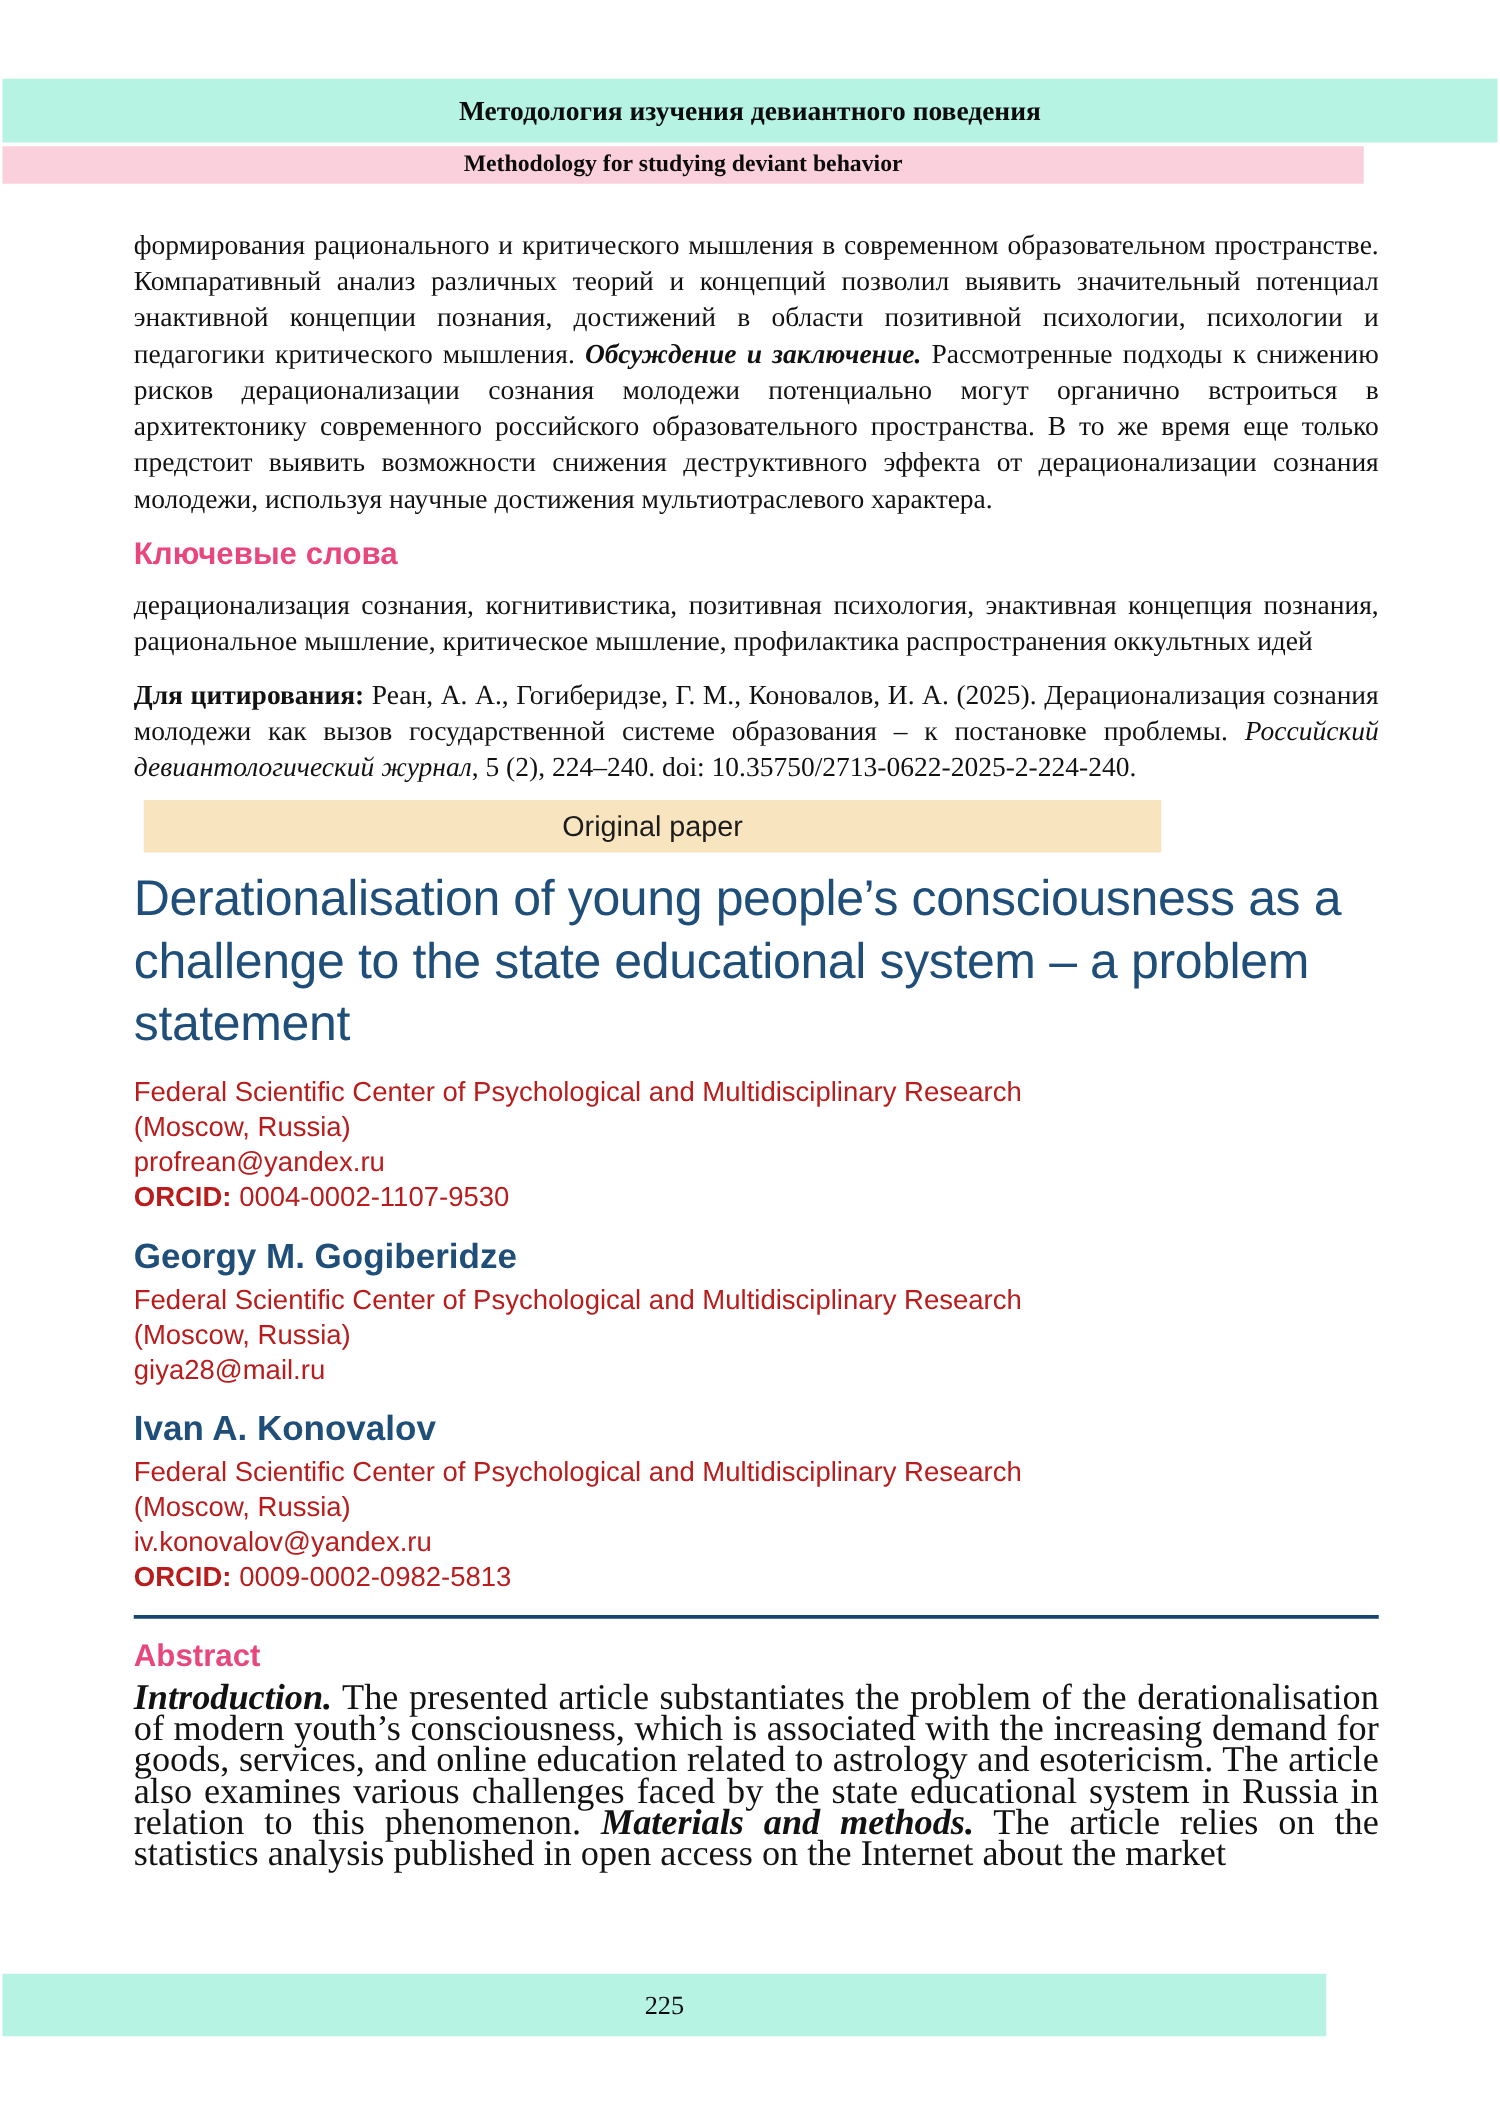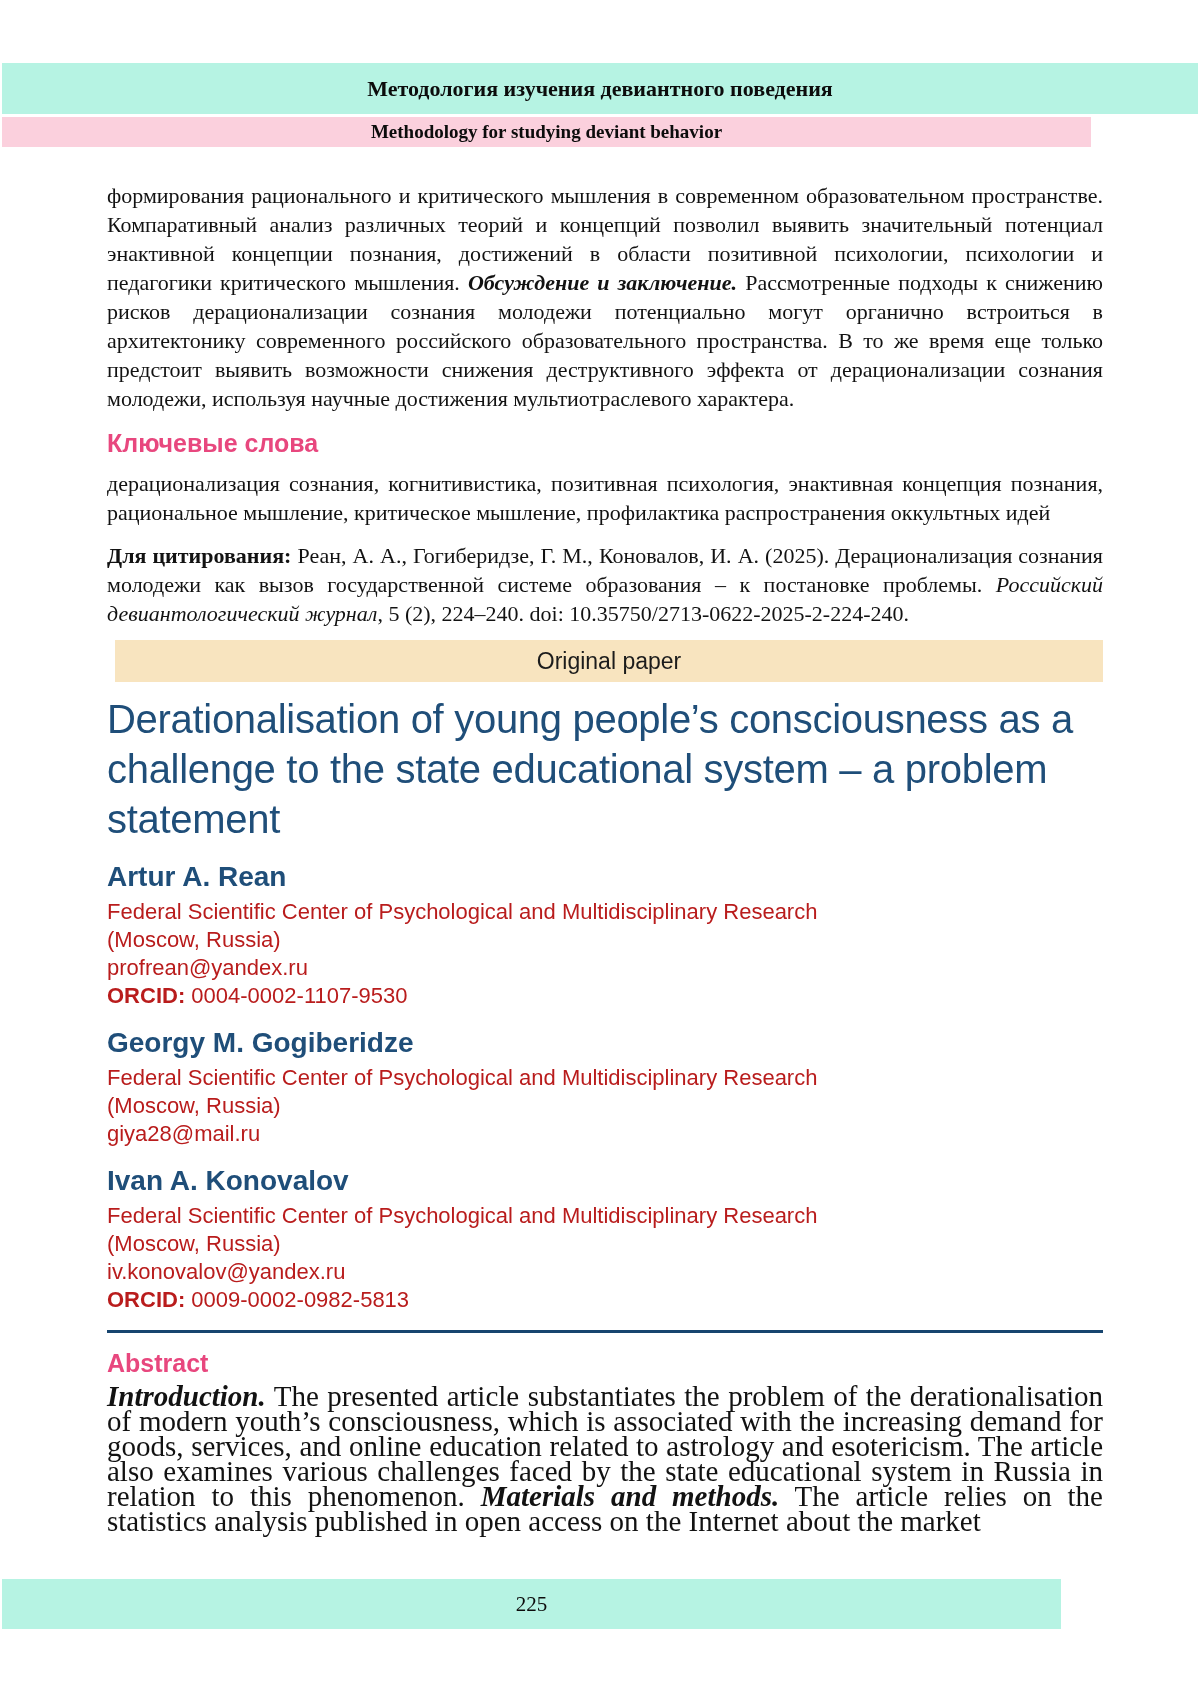--- a/index.html
+++ b/index.html
@@ -43,21 +43,21 @@
     font-weight:bold;
     color:#e8477e;
     font-size:25px; line-height:28px;
     margin:16px 0 0 0;
   }
   .keywords-para { margin-top:12px; }
   .citation-para { margin-top:14px; }
   .band-tan {
     position:relative;
     margin:12px 0 0 8px;
-    width:988px; height:42px;
+    width:814px; height:42px;
     background:#f8e4bf;
     display:flex; align-items:center; justify-content:center;
     font-family:"Liberation Sans", sans-serif;
     font-size:23px; color:#1c1c1c;
   }
   .article-title {
     font-family:"Liberation Sans", sans-serif;
     font-weight:400;
     color:#1f4e79;
     font-size:40px; line-height:50px;
@@ -117,21 +117,20 @@
 
     <p class="body-text citation-para"><strong>Для цитирования:</strong><span> Реан, А. А., Гогиберидзе, Г. М., Коновалов, И. А. (2025). Дерационализация сознания молодежи как вызов государственной системе образования – к постановке проблемы. </span><em>Российский девиантологический журнал</em><span>, 5 (2), 224–240. doi: 10.35750/2713-0622-2025-2-224-240.</span></p>
 
     <div class="band-tan">
       <span>Original paper</span>
     </div>
 
     <h1 class="article-title">Derationalisation of young people’s consciousness as a challenge to the state educational system – a problem statement</h1>
 
     <div class="author-block">
-      <h2 class="author-name">Artur A. Rean</h2>
       <p>Federal Scientific Center of Psychological and Multidisciplinary Research</p>
       <p>(Moscow, Russia)</p>
       <p>profrean@yandex.ru</p>
       <p><span class="orcid-label">ORCID:</span> <span>0004-0002-1107-9530</span></p>
     </div>
 
     <div class="author-block">
       <h2 class="author-name">Georgy M. Gogiberidze</h2>
       <p>Federal Scientific Center of Psychological and Multidisciplinary Research</p>
       <p>(Moscow, Russia)</p>

